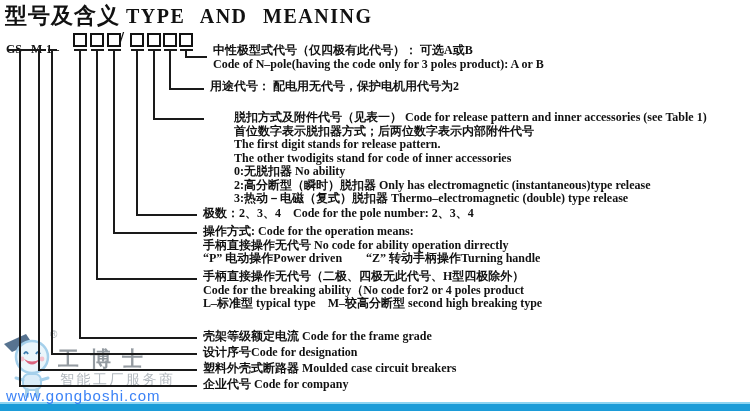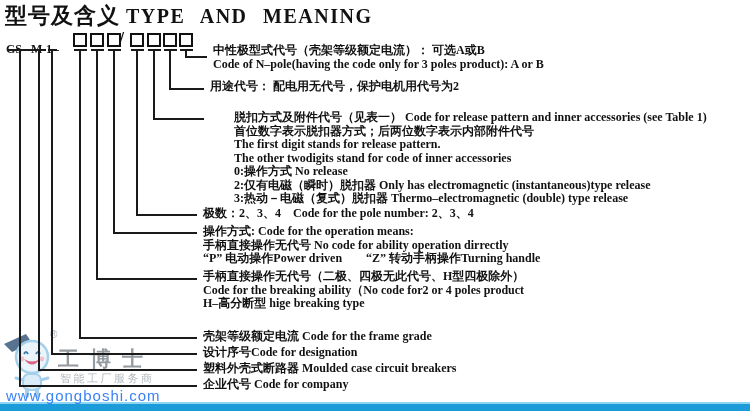--- a/index.html
+++ b/index.html
@@ -43,21 +43,21 @@
   
   #watermark{position:absolute;z-index:1;left:0;top:325px;width:220px;height:80px;}
   #wm-robot{position:absolute;left:2px;top:5px;opacity:.9;}
   #wm-reg{position:absolute;left:50px;top:4px;font-size:10px;color:#a8b0b6;font-family:"Liberation Sans",sans-serif;}
   #wm-brand{
     position:absolute;left:58px;top:20px;
     font-size:21px;font-weight:bold;color:#949ba1;letter-spacing:11px;white-space:nowrap;
   }
   #wm-slogan{
     position:absolute;left:60px;top:46px;
-    font-size:11px;color:#b4bac0;letter-spacing:2.5px;white-space:nowrap;
+    font-size:14px;color:#b4bac0;letter-spacing:2.5px;white-space:nowrap;
     font-family:"Liberation Sans",sans-serif;
   }
   #wm-url{
     position:absolute;left:6px;top:62px;
     font-size:15px;color:#3b82f6;letter-spacing:1px;white-space:nowrap;
     font-family:"Liberation Sans",sans-serif;
   }
   
   #bottom-bar-light{position:absolute;left:0;bottom:7px;width:750px;height:2px;}
   #bottom-bar{position:absolute;left:0;bottom:0;width:750px;height:7px;}
@@ -114,47 +114,47 @@
       <div class="hline" style="left: 153px; top: 118px; width: 51px;"></div>
       <div class="tick" style="left: 163.5px; width: 13px;"></div>
       <div class="vline" style="left: 169px; top: 50px; height: 40px;"></div>
       <div class="hline" style="left: 169px; top: 88px; width: 35px;"></div>
       <div class="tick" style="left: 179.5px; width: 13px;"></div>
       <div class="vline" style="left: 185px; top: 50px; height: 8px;"></div>
       <div class="hline" style="left: 185px; top: 56px; width: 22px;"></div>
     </div>
   <div id="labels">
       <div class="label-block" style="top: 44px; left: 213px;">
-        <div>中性极型式代号（壳架等级额定电流）：  可选A或B</div>
+        <div>中性极型式代号（仅四极有此代号）：  可选A或B</div>
         <div>Code of N–pole(having the code only for 3 poles product):  A or B</div>
       </div>
       <div class="label-block" style="top: 80px; left: 210px;">
         <div>用途代号：  配电用无代号，保护电机用代号为2</div>
       </div>
       <div class="label-block" style="top: 111px; left: 210px; margin-left: 24px;">
         <div>脱扣方式及附件代号（见表一） Code for release pattern and inner accessories (see Table 1)</div>
         <div>首位数字表示脱扣器方式；后两位数字表示内部附件代号</div>
         <div>The first digit stands for release pattern.</div>
         <div>The other twodigits stand for code of inner accessories</div>
-        <div>0:操作方式 No release</div>
-        <div>2:仅有电磁（瞬时）脱扣器  Only has electromagnetic (instantaneous)type release</div>
+        <div>0:无脱扣器 No ability</div>
+        <div>2:高分断型（瞬时）脱扣器  Only has electromagnetic (instantaneous)type release</div>
         <div>3:热动－电磁（复式）脱扣器 Thermo–electromagnetic (double) type release</div>
       </div>
       <div class="label-block" style="top: 207px; left: 203px;">
         <div>极数：2、3、4　Code for the pole number: 2、3、4</div>
       </div>
       <div class="label-block" style="top: 225px; left: 203px;">
         <div>操作方式: Code for the operation means:</div>
         <div>手柄直接操作无代号 No code for ability operation dirrectly</div>
         <div>“P” 电动操作Power driven　　“Z” 转动手柄操作Turning handle</div>
       </div>
       <div class="label-block" style="top: 270px; left: 203px;">
         <div>手柄直接操作无代号（二极、四极无此代号、H型四极除外）</div>
         <div>Code for the breaking ability（No code for2 or 4 poles product</div>
-        <div>H–高分断型 hige breaking type</div>
+        <div>L–标准型 typical type　M–较高分断型 second high breaking type</div>
       </div>
       <div class="label-block" style="top: 330px; left: 203px;">
         <div>壳架等级额定电流 Code for the frame grade</div>
       </div>
       <div class="label-block" style="top: 346px; left: 203px; font-family: Liberation Serif, serif;">
         <div>设计序号Code for designation</div>
       </div>
       <div class="label-block" style="top: 362px; left: 203px;">
         <div>塑料外壳式断路器  Moulded case circuit breakers</div>
       </div>

